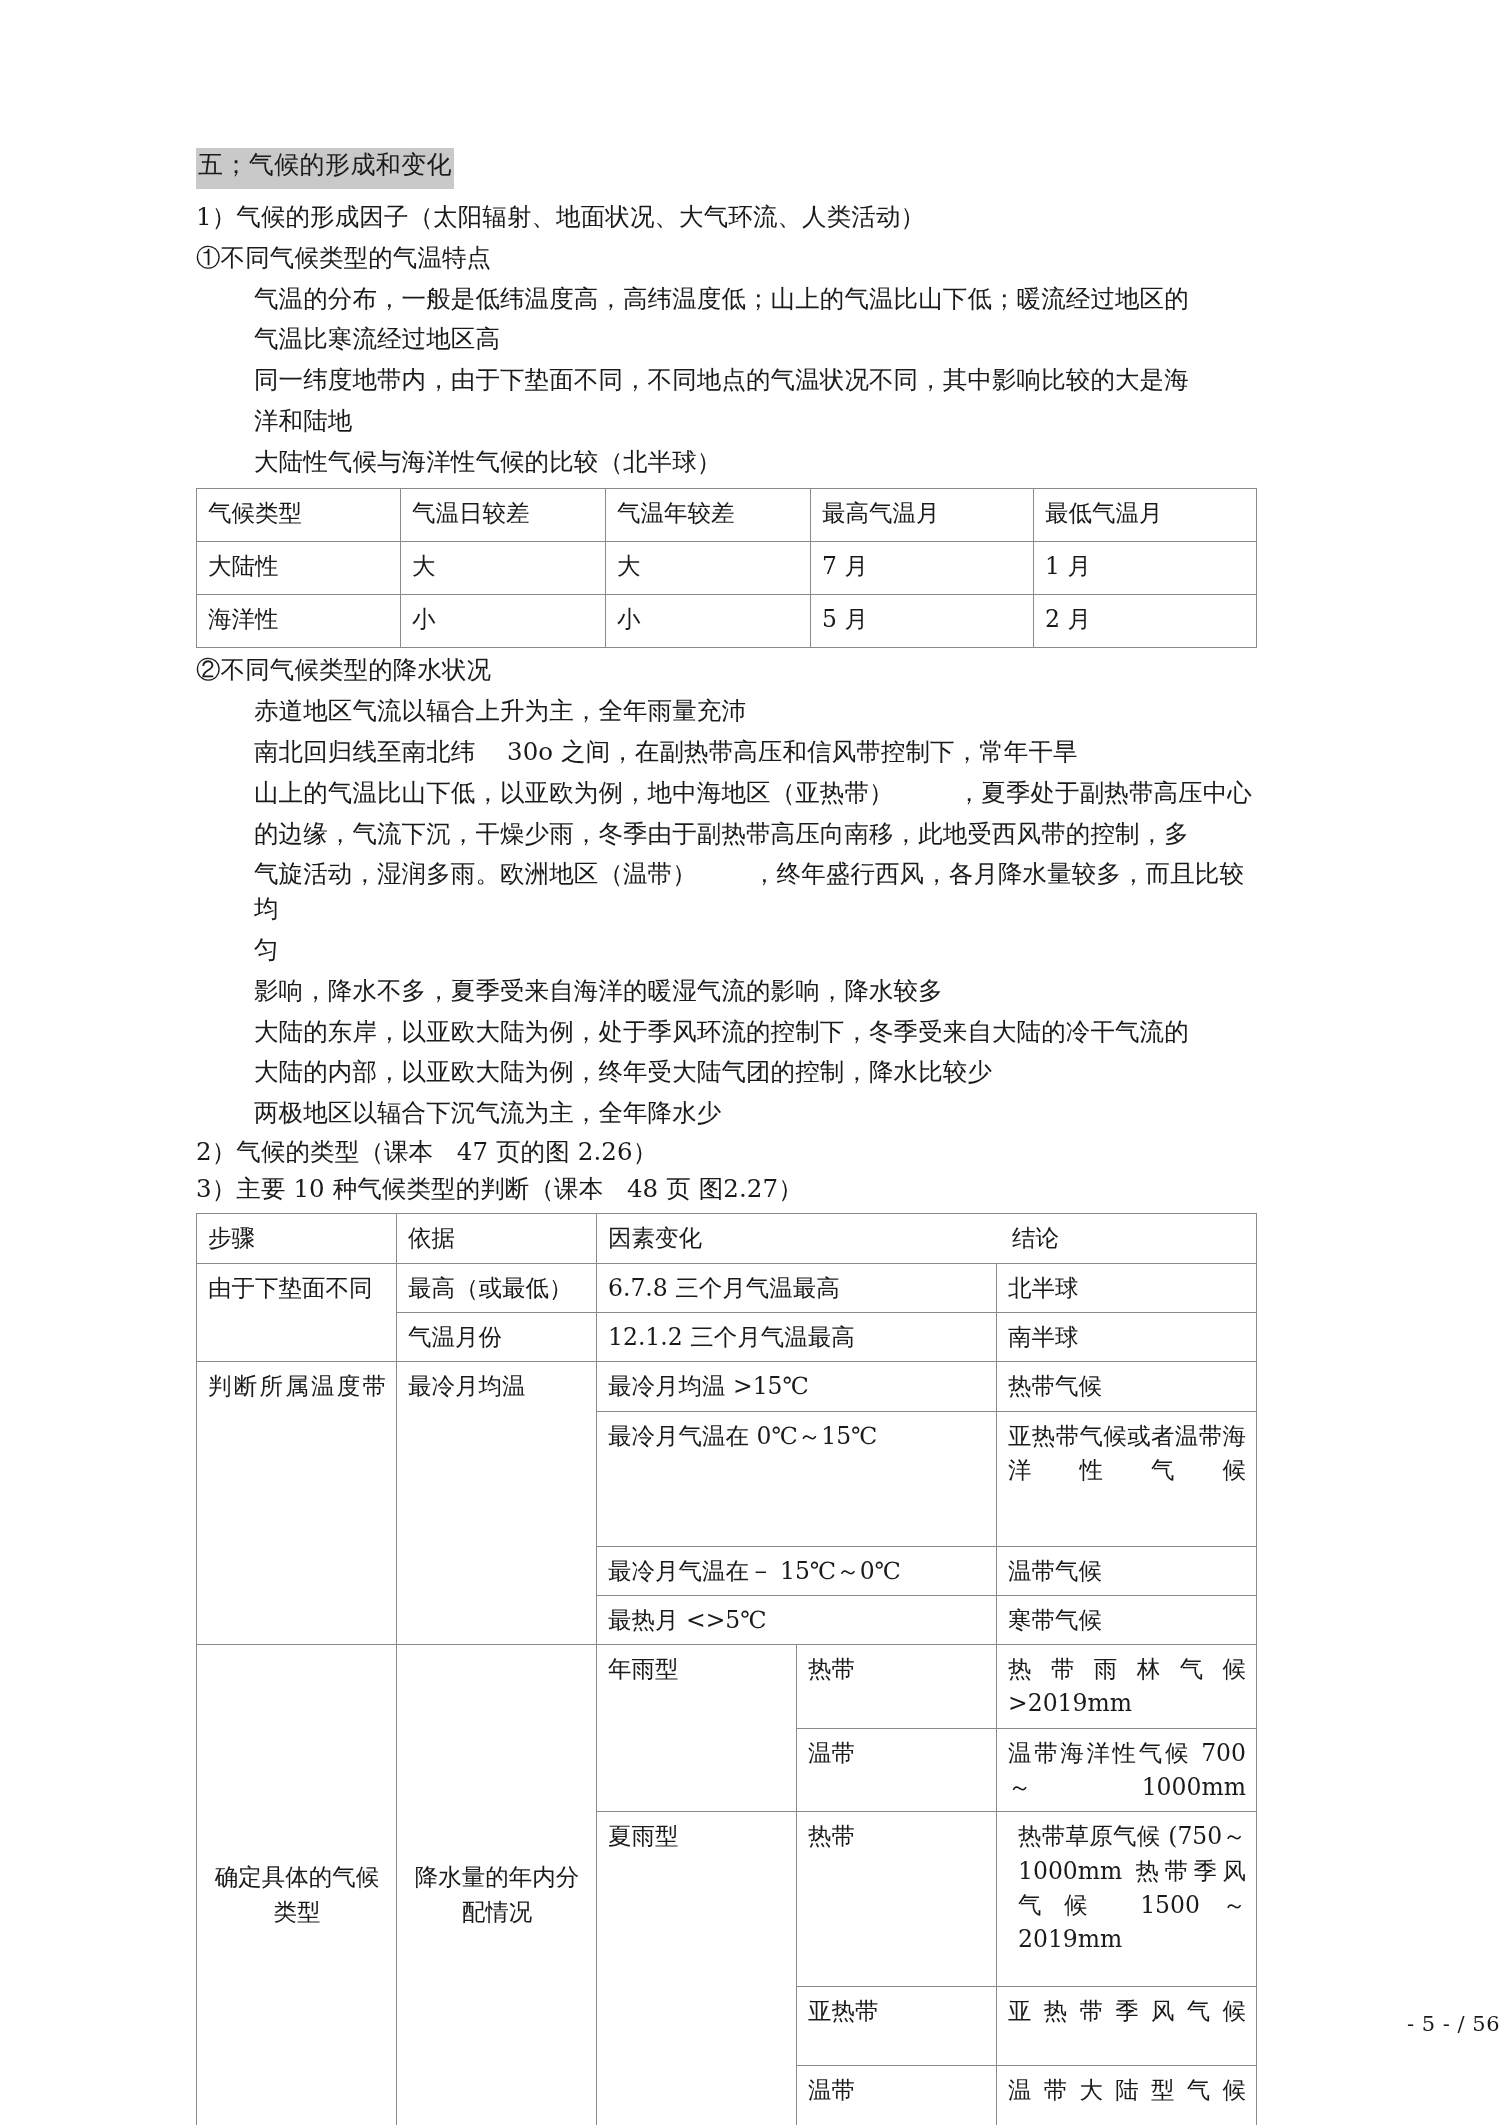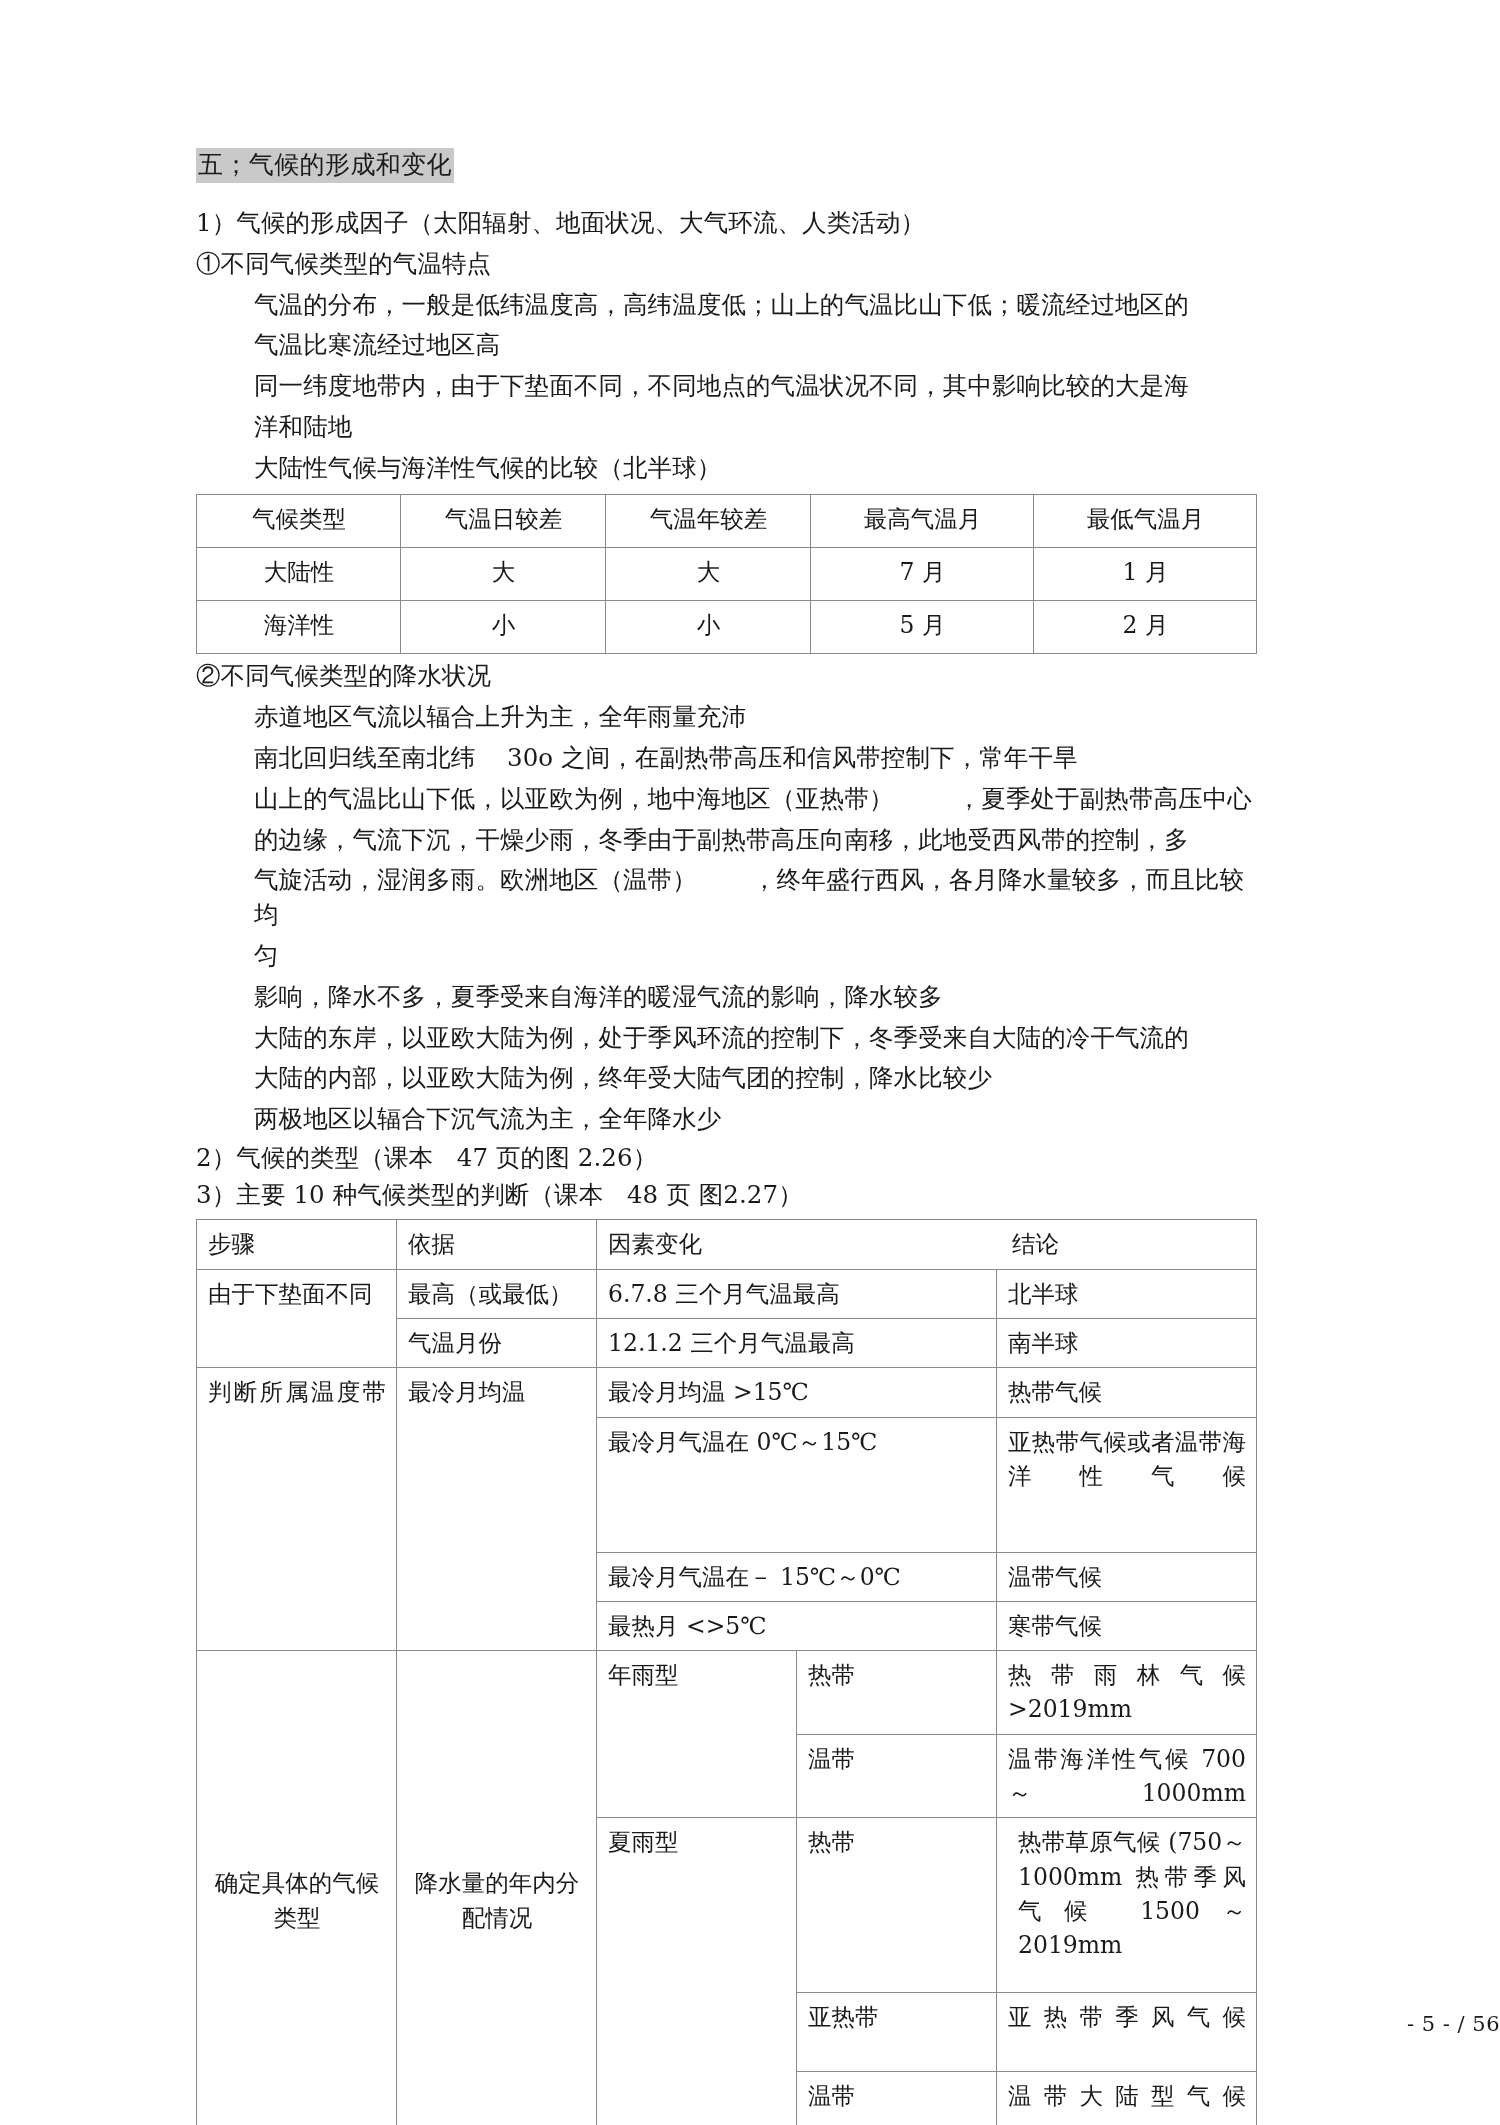--- a/index.html
+++ b/index.html
@@ -28,22 +28,22 @@
     top: 148px;
     width: 1060px;
   }
   
   .heading-hl {
     display: inline-block;
     background: #c9c9c9;
     font-size: 25px;
     line-height: 1.28;
     letter-spacing: 0.4px;
-    padding: 1px 2px 2px 2px;
-    margin: 0 0 20px 0;
+    padding: 1px 2px 8px 2px;
+    margin: 0 0 8px 0;
     font-weight: 400;
   }
   .line {
     font-size: 24.5px;
     line-height: 1.42;
     margin: 0;
     padding: 3px 0 3px 0;
     white-space: pre-wrap;
     letter-spacing: 0.1px;
   }
@@ -61,21 +61,21 @@
     margin: 6px 0 2px 0;
   }
   table td {
     border: 1.6px solid #8a8a8a;
     vertical-align: top;
     padding: 7px 10px 7px 11px;
     font-size: 23.5px;
     line-height: 1.46;
     word-wrap: break-word;
   }
-  table.t1 td { height: 38px; text-align: center; }
+  table.t1 td { height: 38px; }
   .cell-center {
     text-align: center;
   }
   .cell-mid {
     vertical-align: middle;
   }
   .justify-cell {
     text-align: justify;
     text-align-last: justify;
   }

